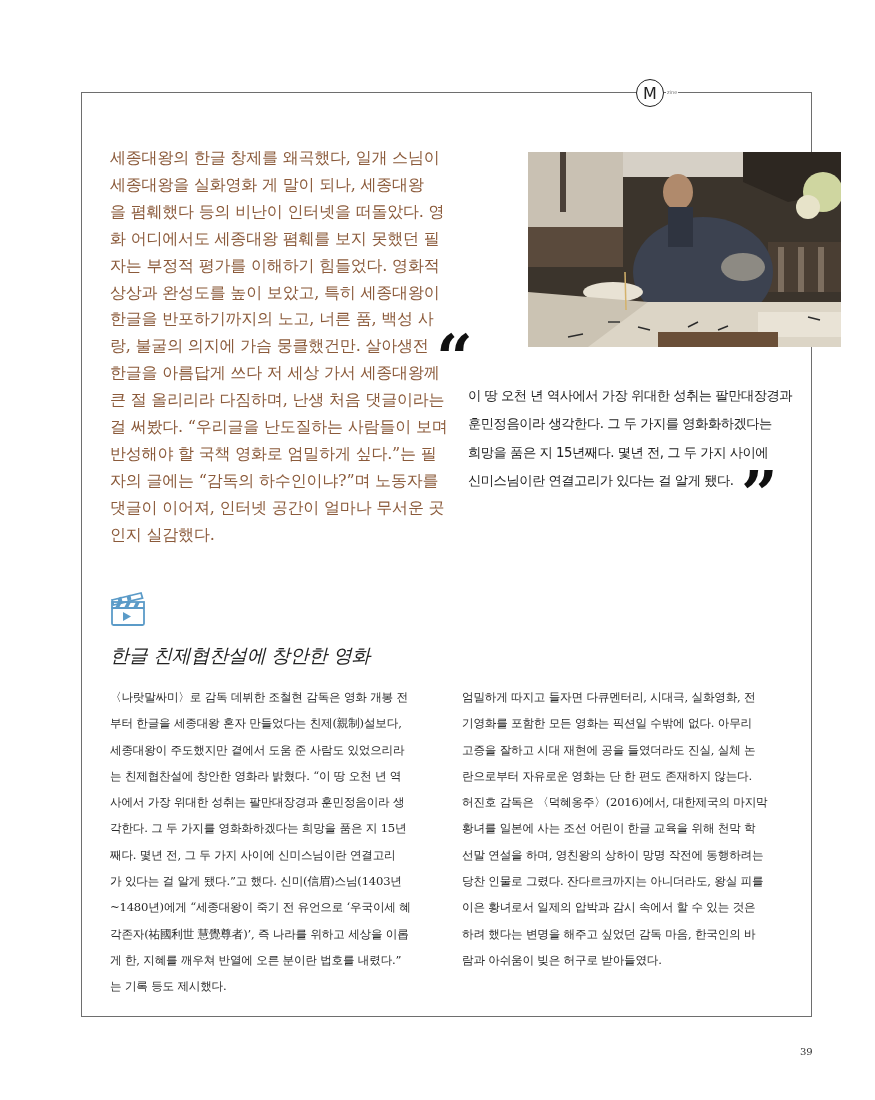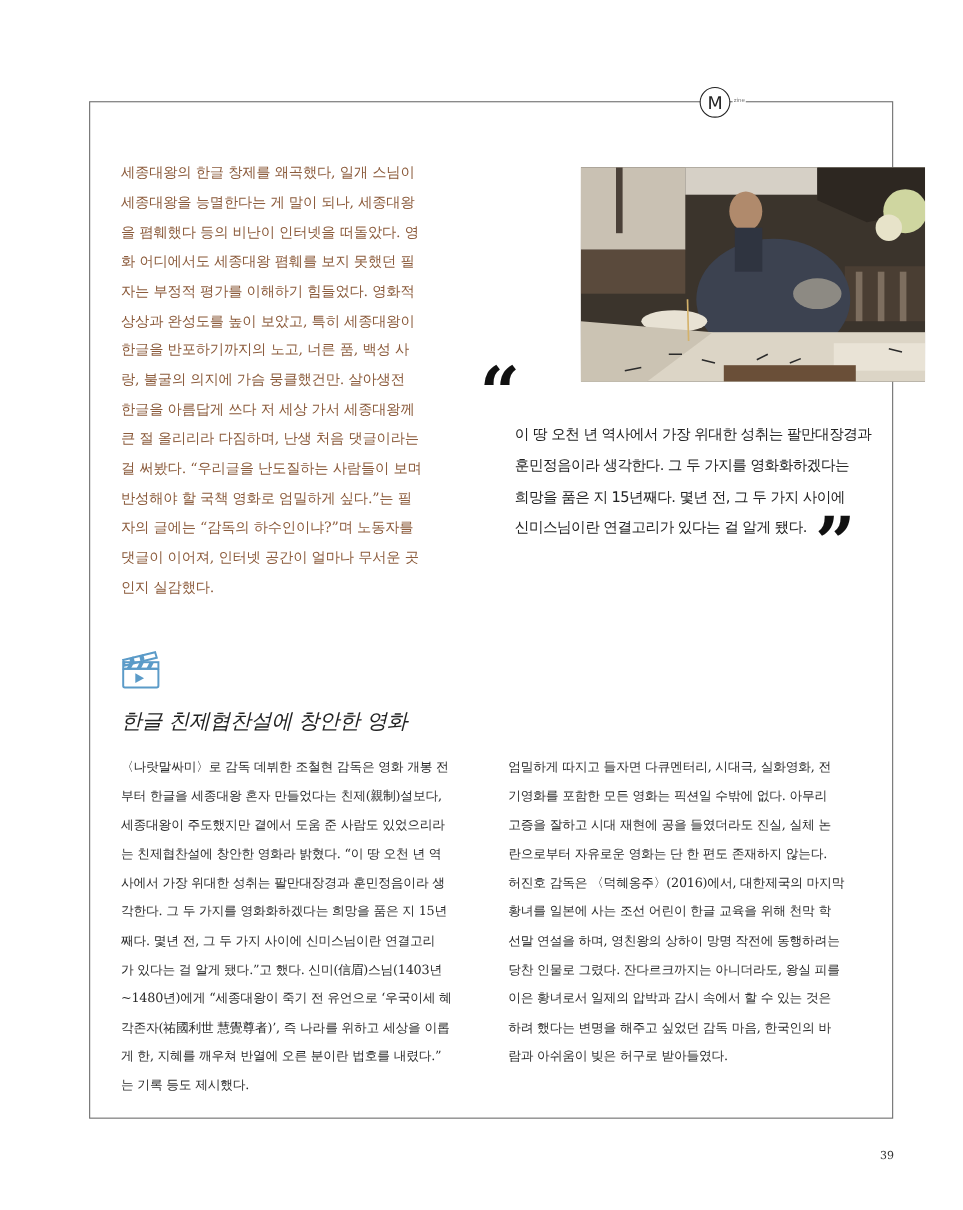--- a/index.html
+++ b/index.html
@@ -17,21 +17,21 @@
     border: 1.5px solid #222; border-radius: 50%; background: #fff;
     box-sizing: border-box; display: flex; align-items: center; justify-content: center;
     font-family: "DejaVu Sans", "Liberation Sans", sans-serif; font-size: 16px; color: #222;
   }
   .badge-sub {
     position: absolute; left: 666px; top: 89px; font-size: 5px; color: #777;
     font-family: "DejaVu Sans", sans-serif; background: #fff; padding: 0 1px;
   }
   .intro {
     position: absolute; left: 110px; top: 145px; width: 262px;
-    font-size: 13px; line-height: 26.9px; color: #8b5a3a; letter-spacing: -0.2px;
+    font-size: 16px; line-height: 26.9px; color: #8b5a3a; letter-spacing: -0.2px;
   }
   .intro .line, .col .line { display: block; white-space: nowrap; }
   .photo {
     position: absolute; left: 528px; top: 152px; width: 313px; height: 195px; overflow: hidden;
     background: linear-gradient(180deg, #d9d3c7 0%, #b7ab98 30%, #5b5247 55%, #8a7e6f 75%, #e2dccf 100%);
   }
   .photo svg { position: absolute; left: 0; top: 0; }
   .quote-open {
     position: absolute; left: 436px; top: 326px; font-family: "DejaVu Serif", serif;
     font-size: 64px; font-weight: bold; color: #111; line-height: 1;
@@ -67,21 +67,21 @@
 
 <div class="frame"></div>
 
 <div class="badge">
   <span>M</span>
 </div>
 <span class="badge-sub">zine</span>
 
 <div class="intro">
   <span class="line">세종대왕의 한글 창제를 왜곡했다, 일개 스님이</span>
-  <span class="line">세종대왕을 능멸한다는 게 말이 되나, 세종대왕</span>
+  <span class="line">세종대왕을 실화영화 게 말이 되나, 세종대왕</span>
   <span class="line">을 폄훼했다 등의 비난이 인터넷을 떠돌았다. 영</span>
   <span class="line">화 어디에서도 세종대왕 폄훼를 보지 못했던 필</span>
   <span class="line">자는 부정적 평가를 이해하기 힘들었다. 영화적</span>
   <span class="line">상상과 완성도를 높이 보았고, 특히 세종대왕이</span>
   <span class="line">한글을 반포하기까지의 노고, 너른 품, 백성 사</span>
   <span class="line">랑, 불굴의 의지에 가슴 뭉클했건만. 살아생전</span>
   <span class="line">한글을 아름답게 쓰다 저 세상 가서 세종대왕께</span>
   <span class="line">큰 절 올리리라 다짐하며, 난생 처음 댓글이라는</span>
   <span class="line">걸 써봤다. “우리글을 난도질하는 사람들이 보며</span>
   <span class="line">반성해야 할 국책 영화로 엄밀하게 싶다.”는 필</span>

